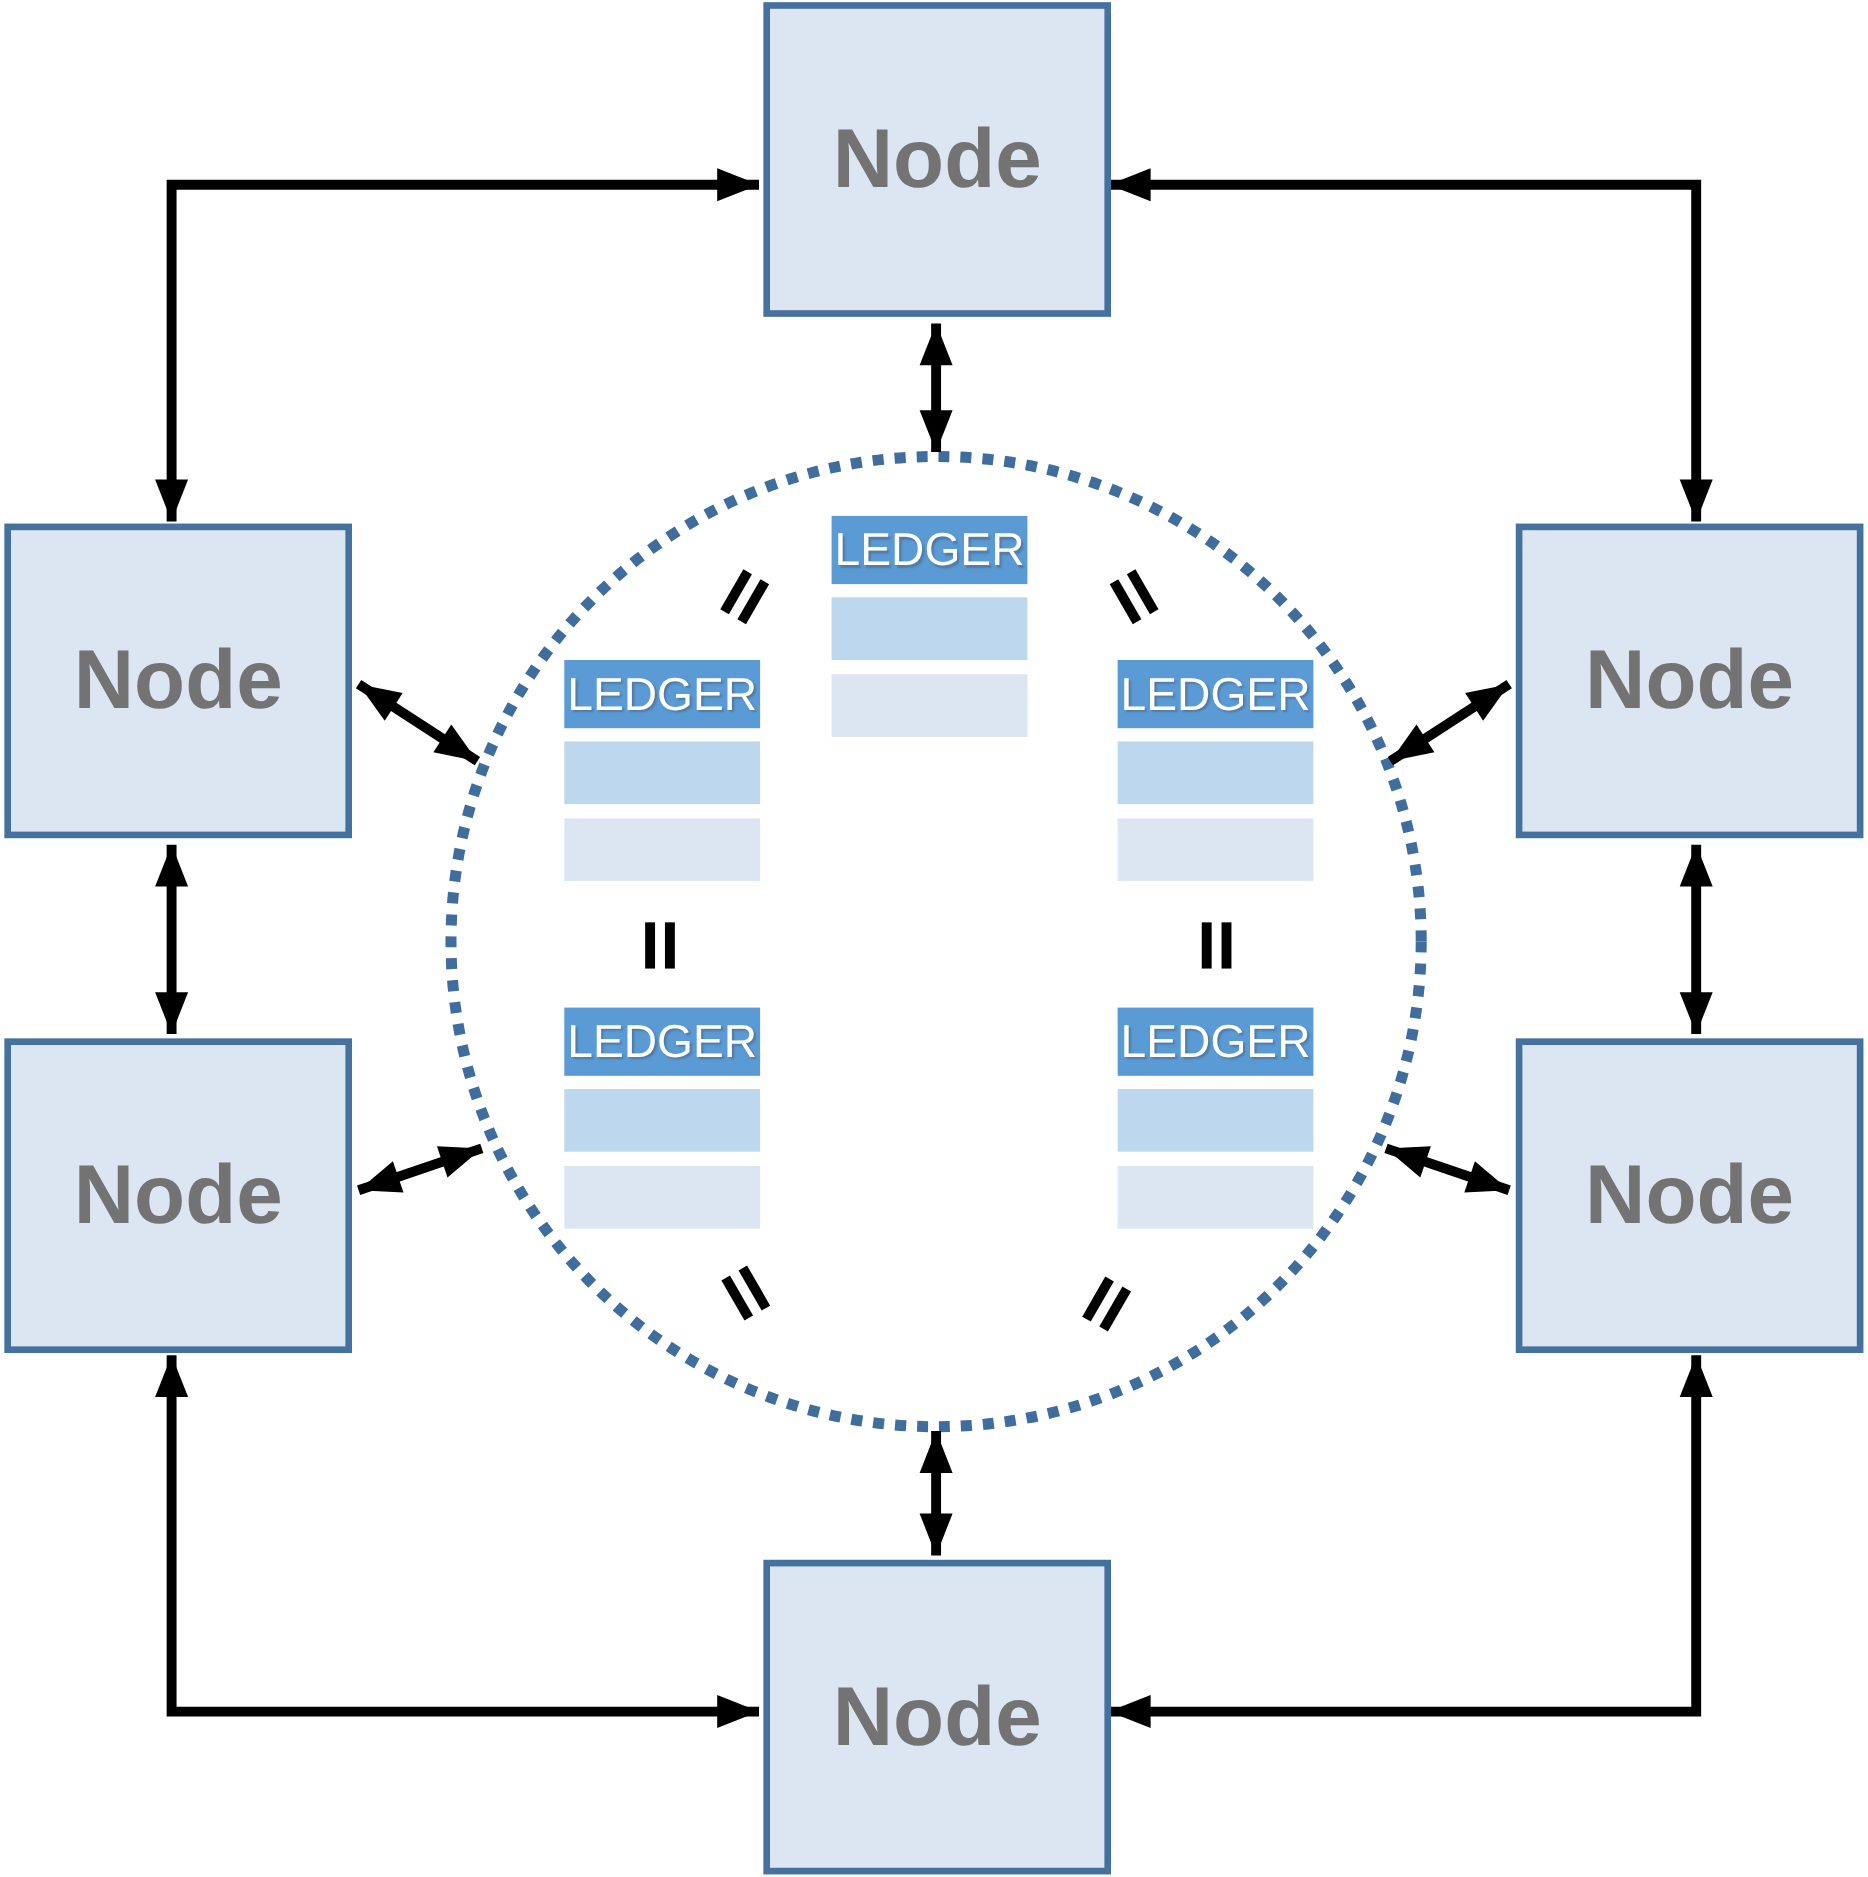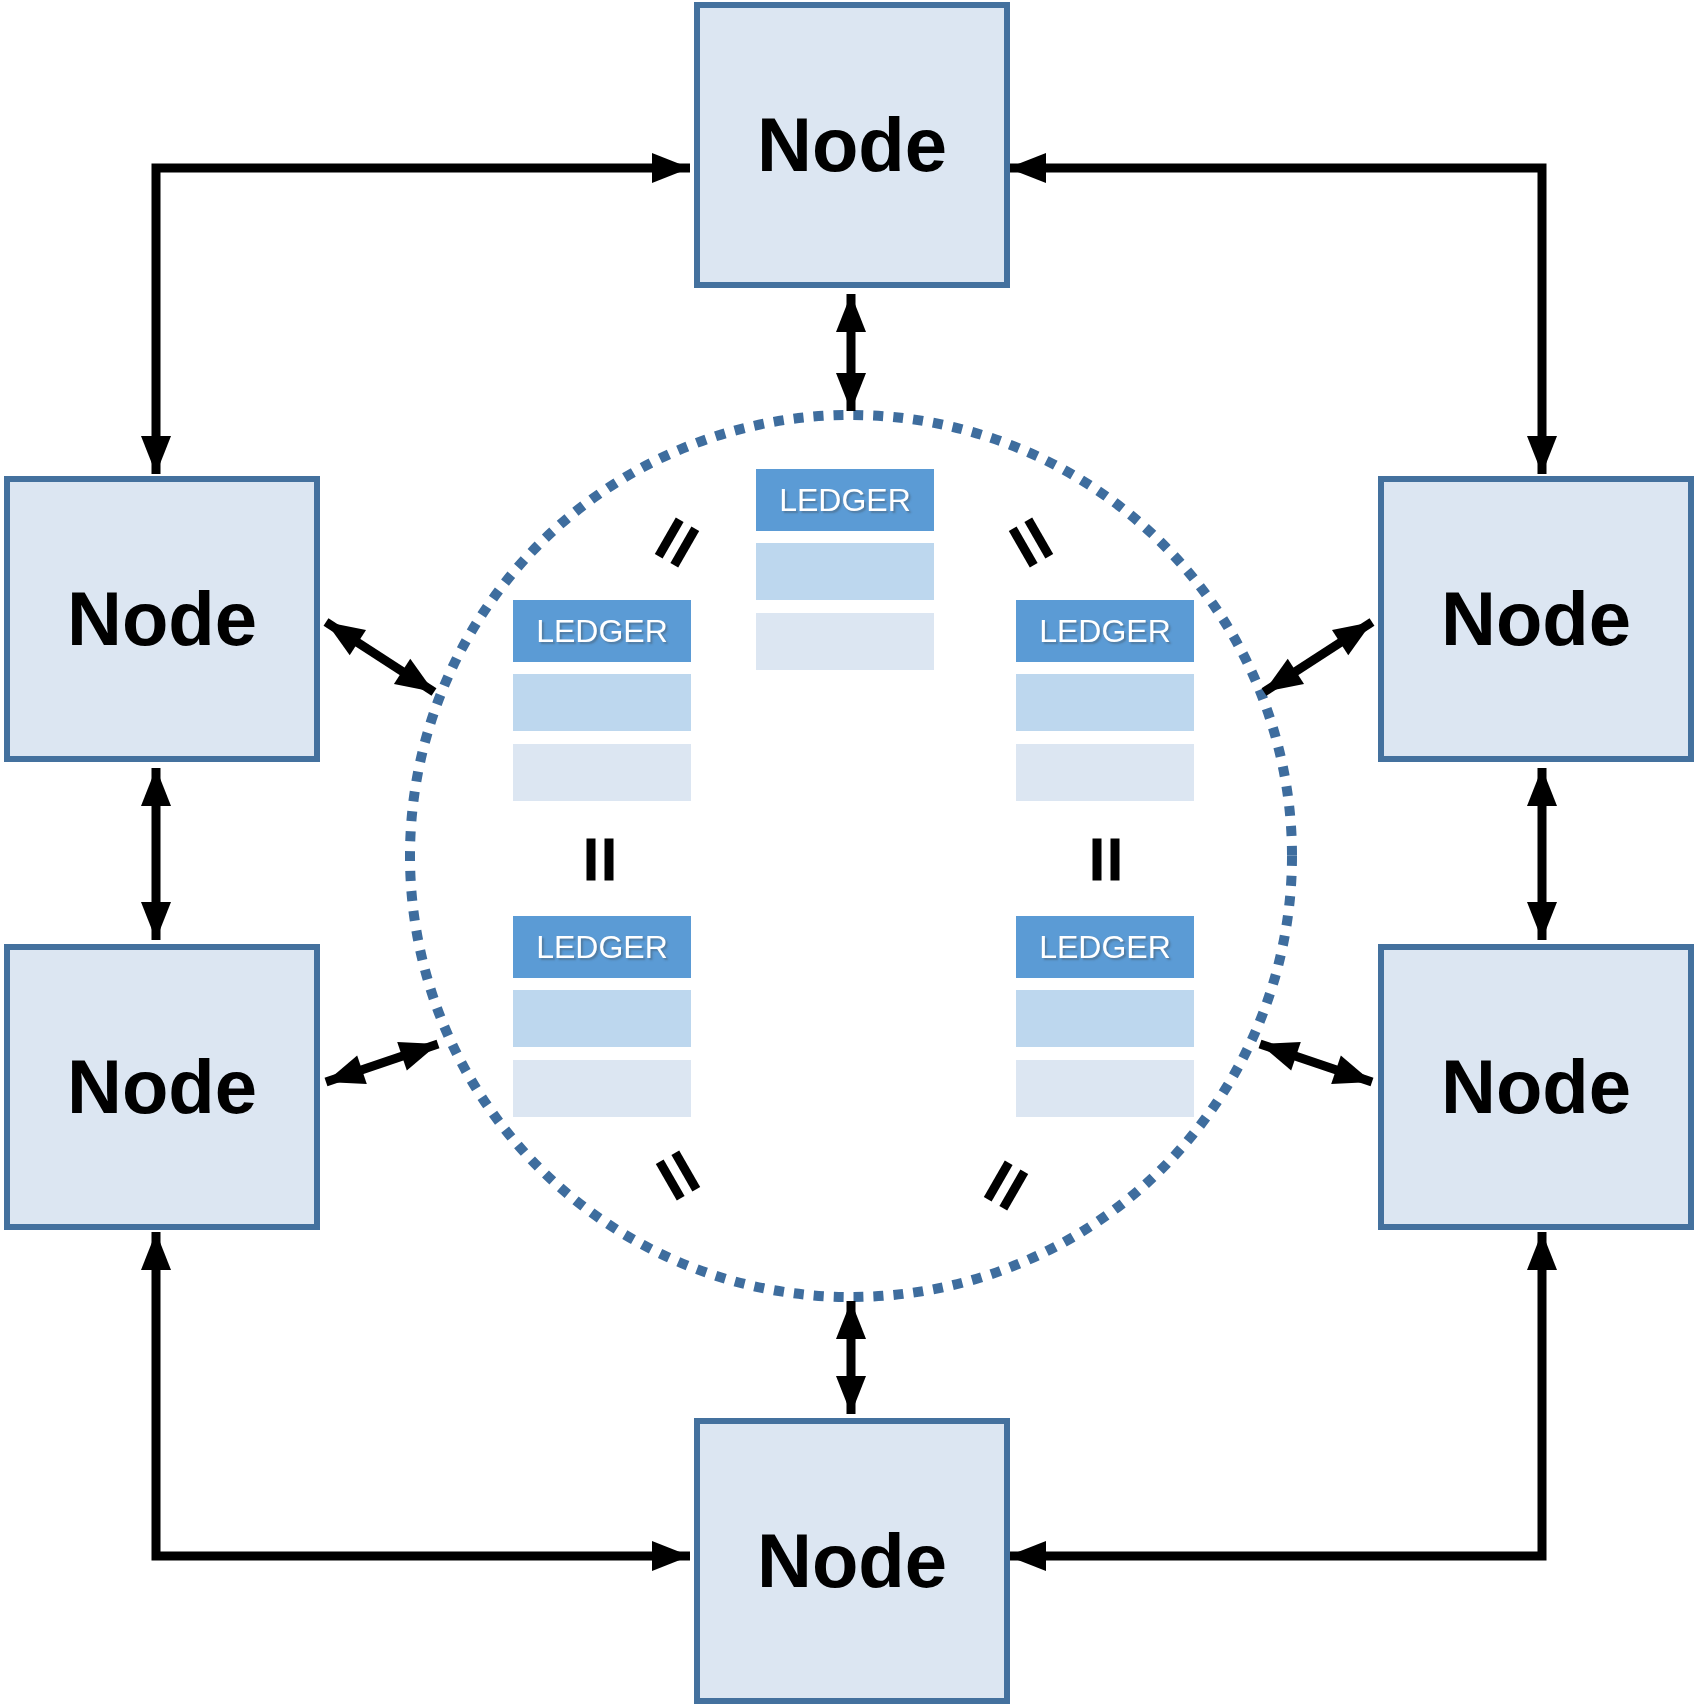--- a/index.html
+++ b/index.html
@@ -7,30 +7,30 @@
     position:relative;width:1698px;height:1706px;background:#ffffff;overflow:hidden;
     font-family:"Liberation Sans",sans-serif;
   }
   #arrow-layer{position:absolute;left:0;top:0;width:1698px;height:1706px;}
   .node{
     position:absolute;width:316px;height:286px;box-sizing:border-box;
     background:#dce6f2;border:6px solid #44719e;
     display:flex;align-items:center;justify-content:center;
   }
   .node-label{
-    font-size:76px;font-weight:700;color:#000000;line-height:1;
+    font-size:76px;font-weight:700;color:#737373;line-height:1;
     letter-spacing:0px;
   }
   .ledger{position:absolute;width:178px;}
   .ledger-header{
     width:178px;height:62px;background:#5b9bd5;
     display:flex;align-items:center;justify-content:center;
   }
   .ledger-header span{
-    color:#ffffff;font-size:32px;font-weight:400;line-height:1;
+    color:#ffffff;font-size:42px;font-weight:400;line-height:1;
     text-shadow:2px 2px 2px rgba(60,60,60,0.35);
   }
   .ledger-row{width:178px;height:57px;}
   .row-med{background:#bdd7ee;margin-top:12px;}
   .row-light{background:#dce6f2;margin-top:13px;}
   .consensus-label{
     position:absolute;left:610px;top:816px;width:490px;text-align:center;
     font-size:72px;font-weight:700;color:#000000;line-height:1;
   }
   .eq{

